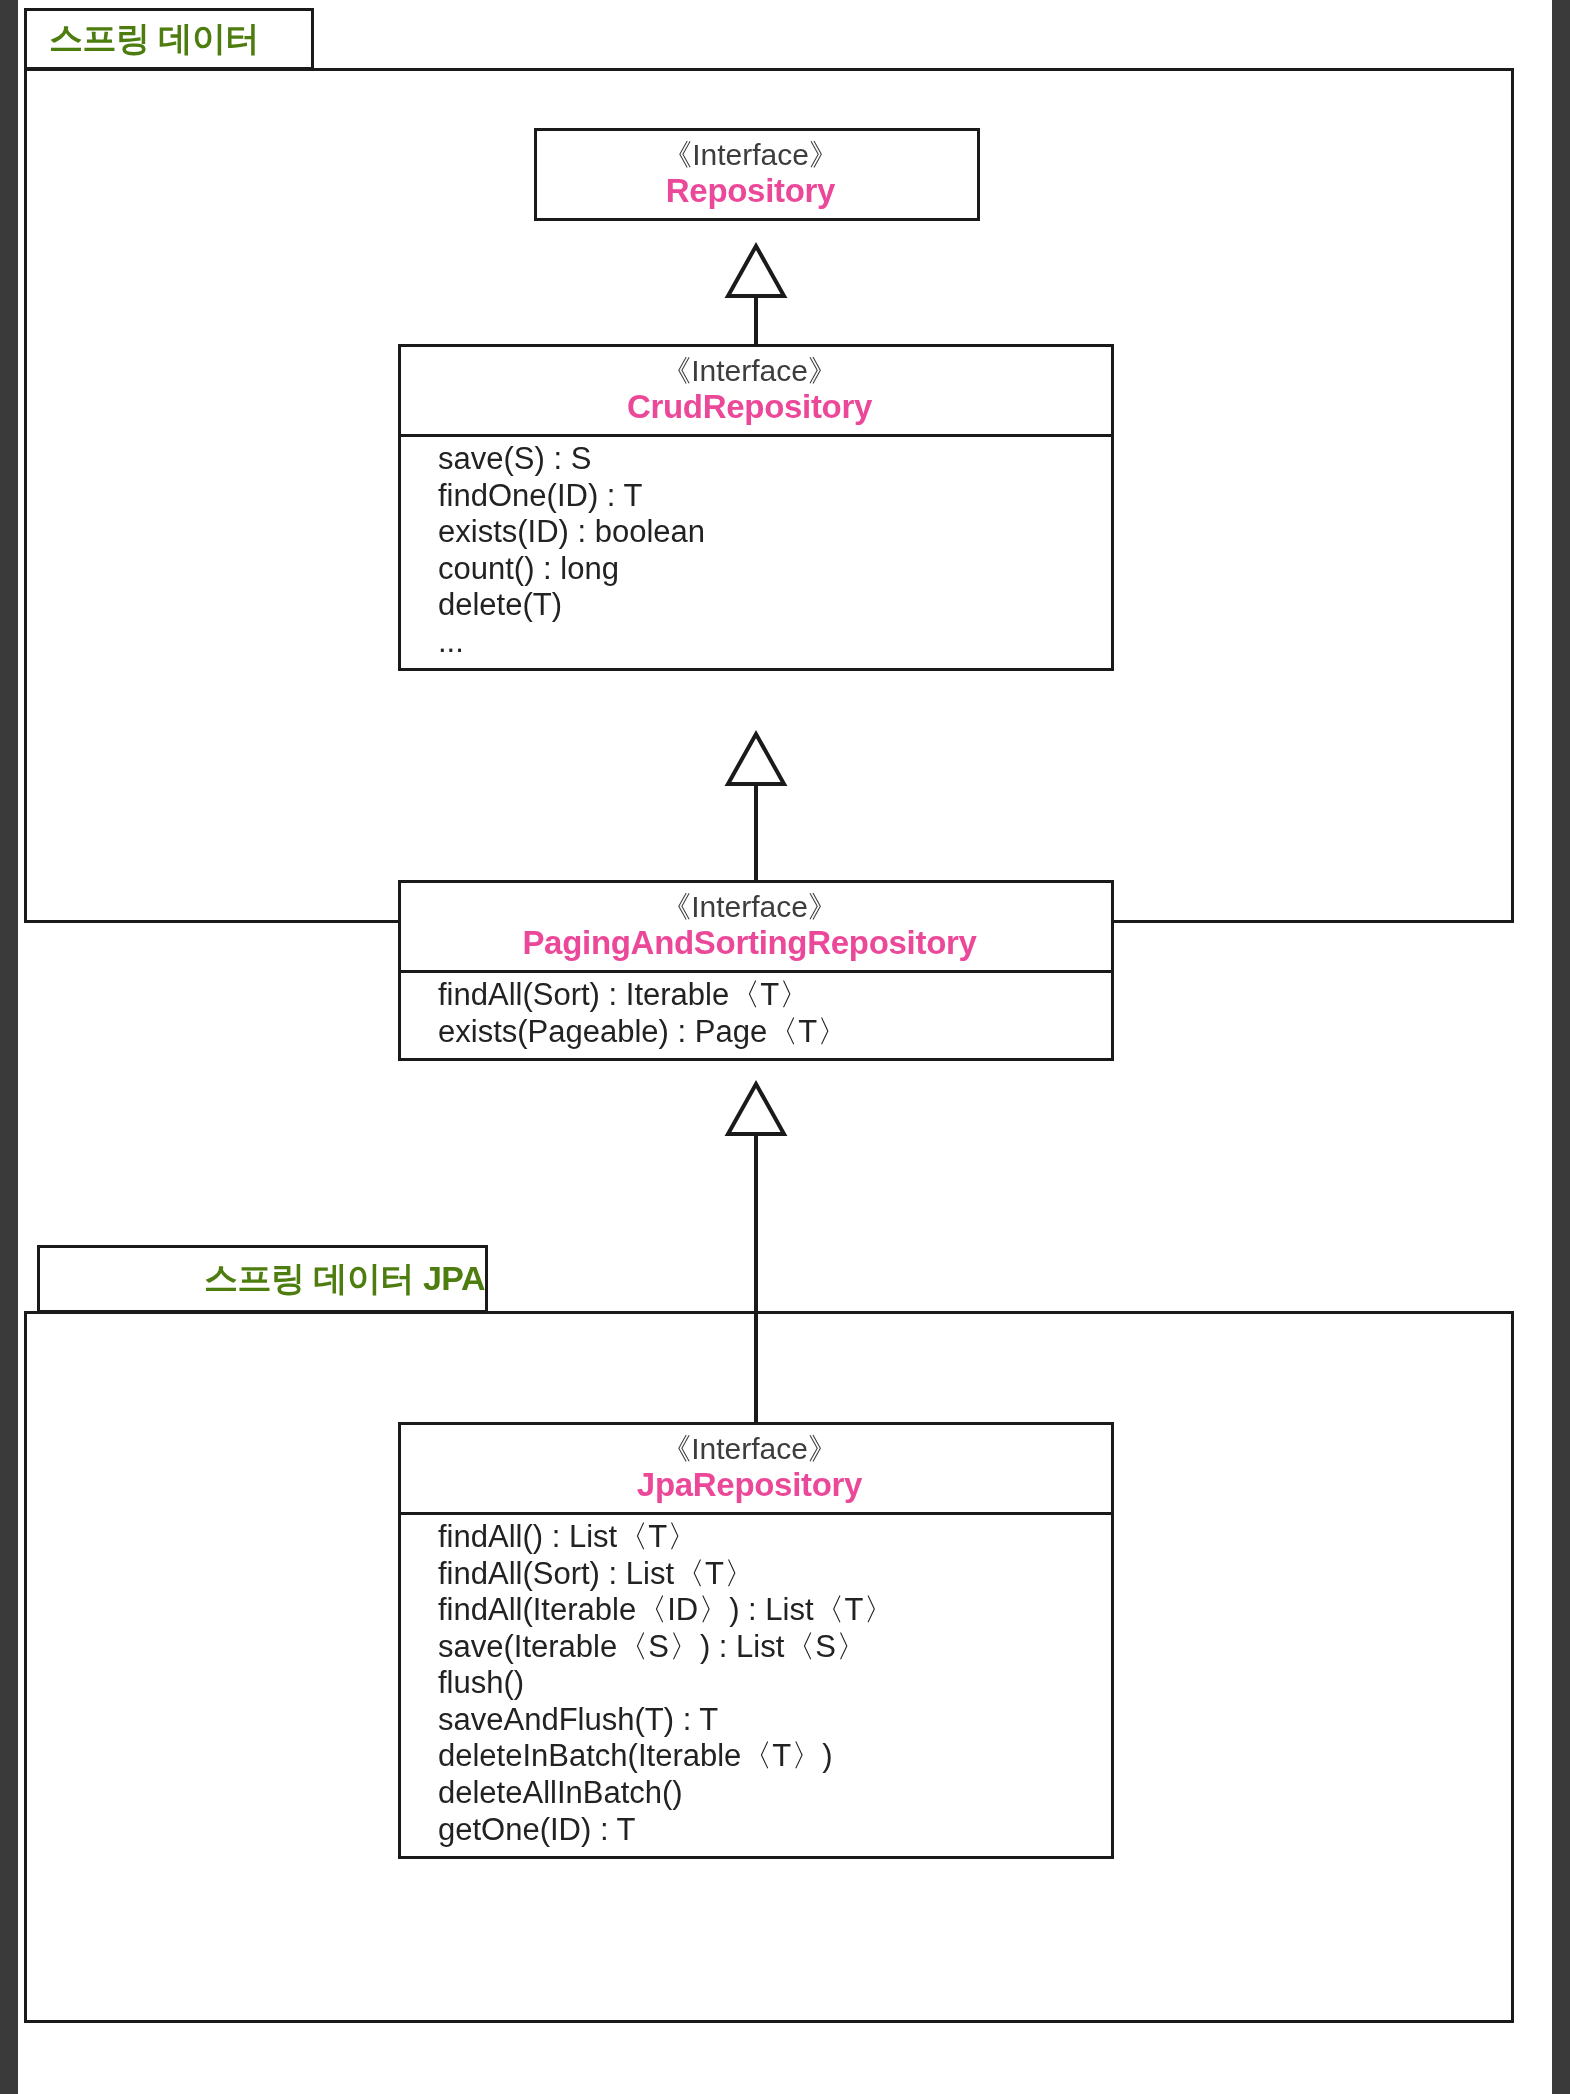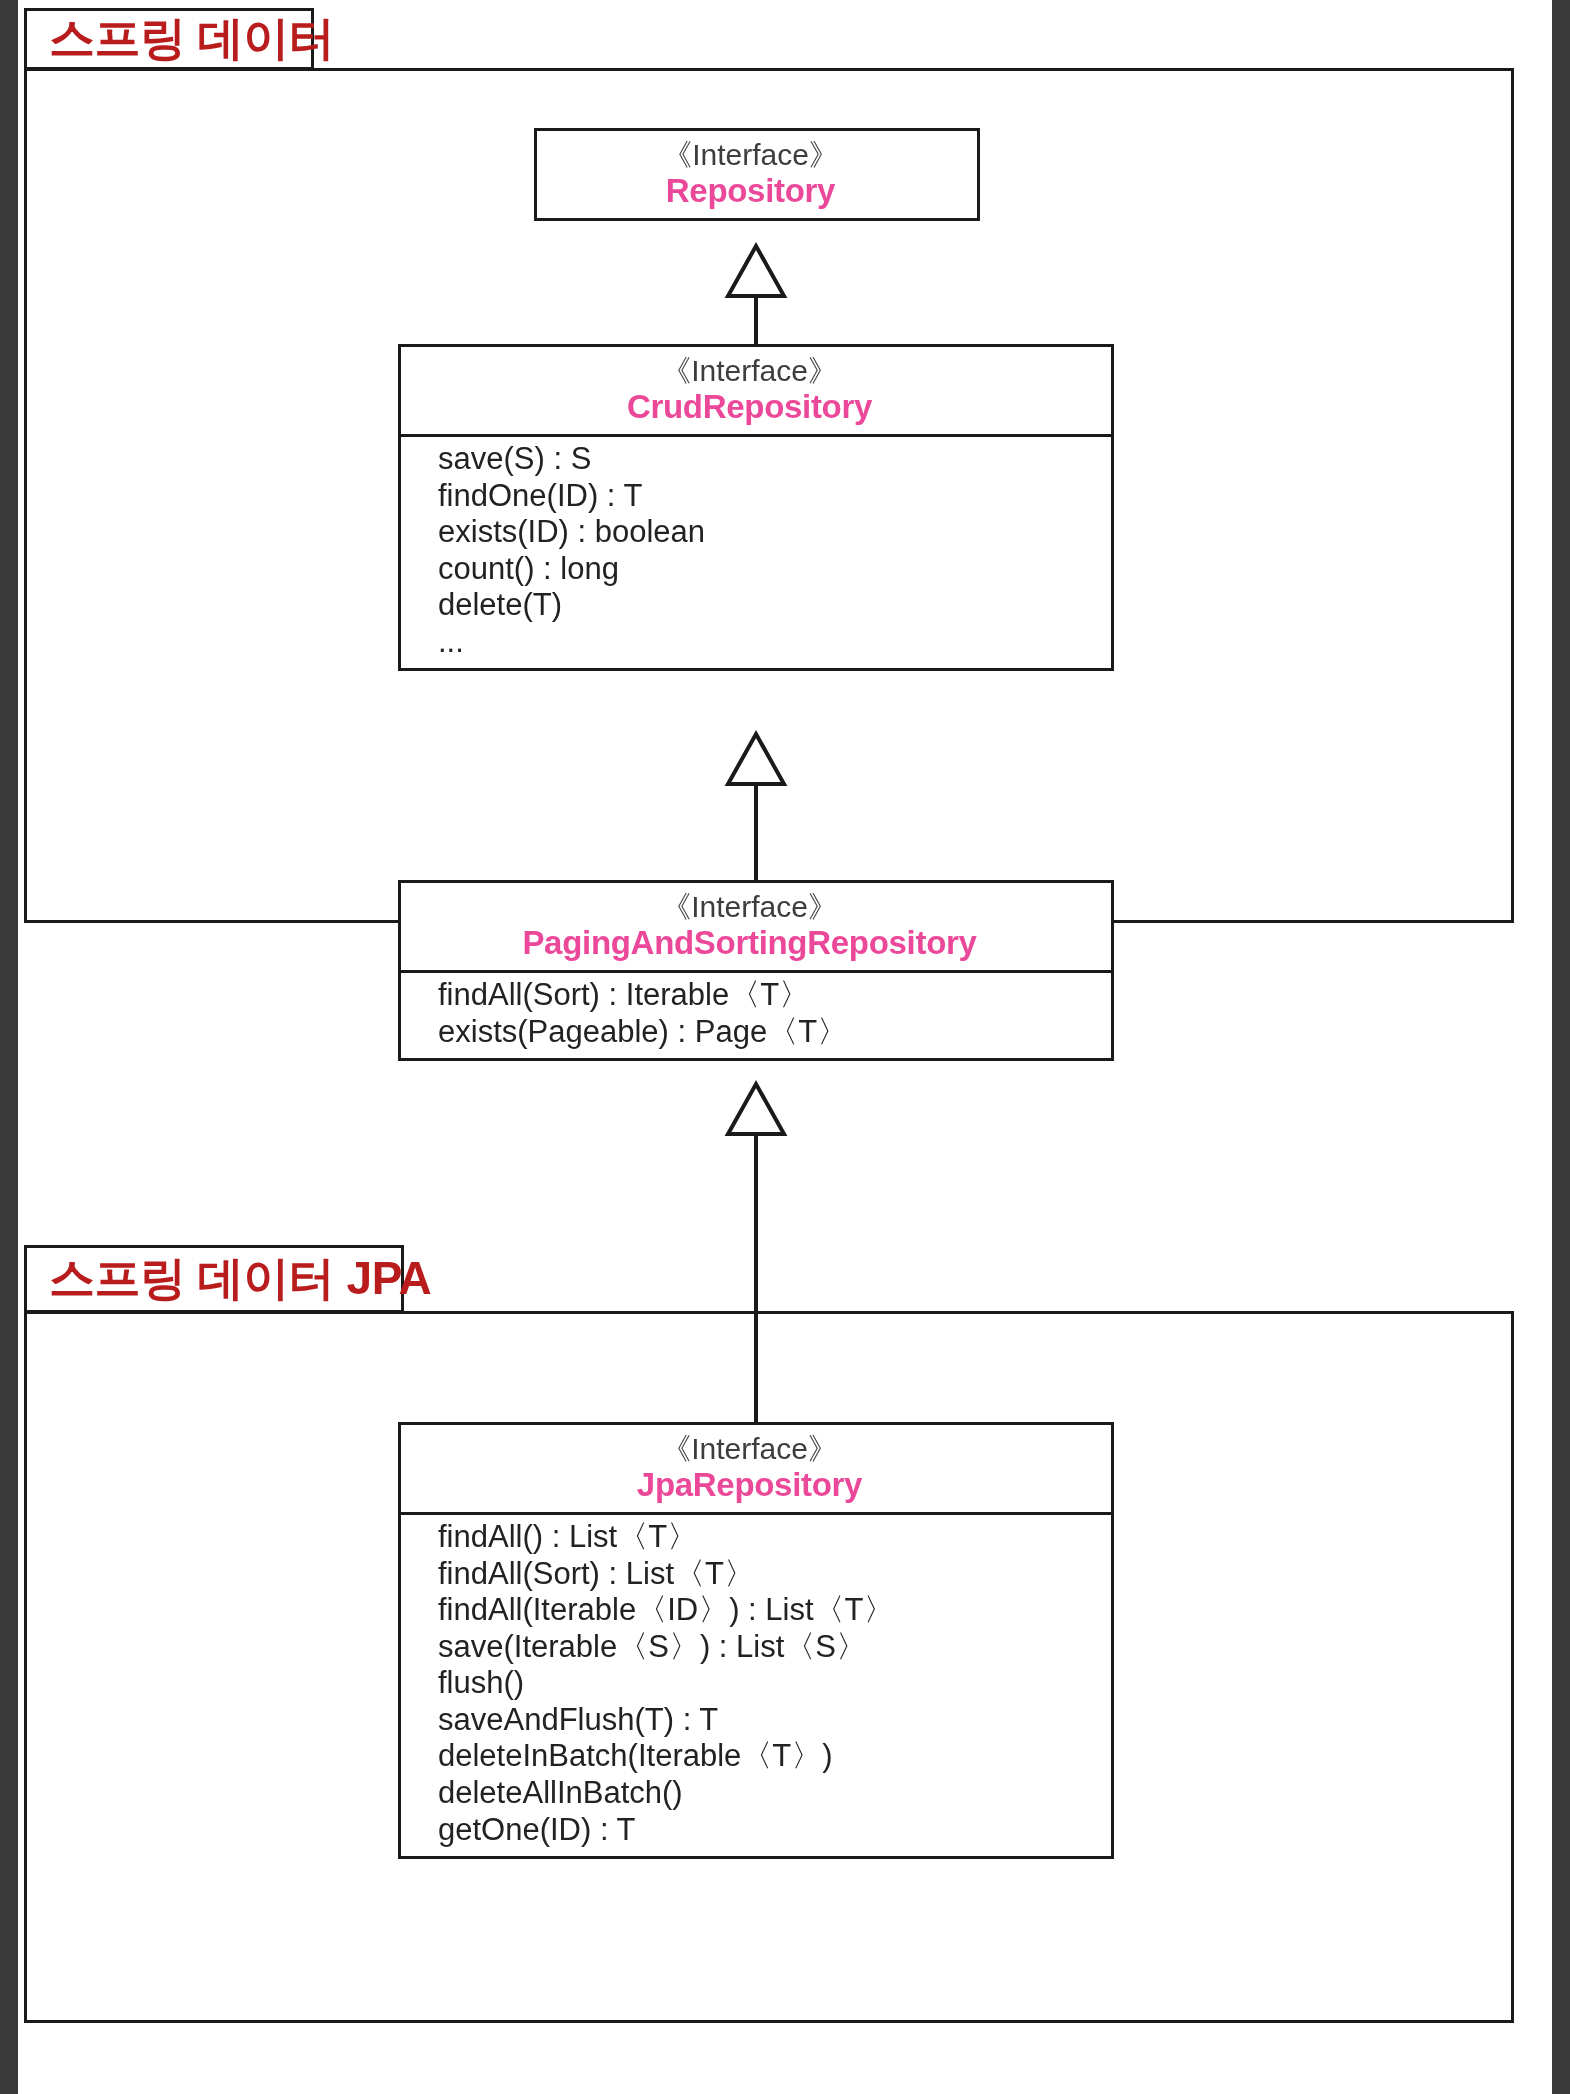--- a/index.html
+++ b/index.html
@@ -35,40 +35,40 @@
     position: absolute;
     box-sizing: border-box;
     border: 3px solid #1a1a1a;
     background: #ffffff;
     display: flex;
     align-items: center;
     padding-left: 22px;
     z-index: 3;
   }
   .package-tab-label {
-    font-size: 46px;
+    font-size: 34px;
     font-weight: bold;
-    color: #b91c1c;
+    color: #4d7c0f;
     letter-spacing: -0.5px;
     white-space: nowrap;
   }
   .package-body {
     position: absolute;
     box-sizing: border-box;
     border: 3px solid #1a1a1a;
     background: #ffffff;
     z-index: 1;
   }
 
   
   #pkg-spring-data .package-tab   { left: 6px;  top: 8px;   width: 290px; height: 62px; }
   #pkg-spring-data .package-body  { left: 6px;  top: 68px;  width: 1490px; height: 855px; }
 
   
-  #pkg-spring-data-jpa .package-tab  { left: 6px;  top: 1245px; width: 380px; height: 68px; }
+  #pkg-spring-data-jpa .package-tab  { left: 19px;  top: 1245px; width: 451px; height: 68px; justify-content: flex-end; }
   #pkg-spring-data-jpa .package-body { left: 6px;  top: 1311px; width: 1490px; height: 712px; }
 
   
   .uml-box {
     position: absolute;
     box-sizing: border-box;
     border: 3px solid #1a1a1a;
     background: #ffffff;
     z-index: 5;
   }

